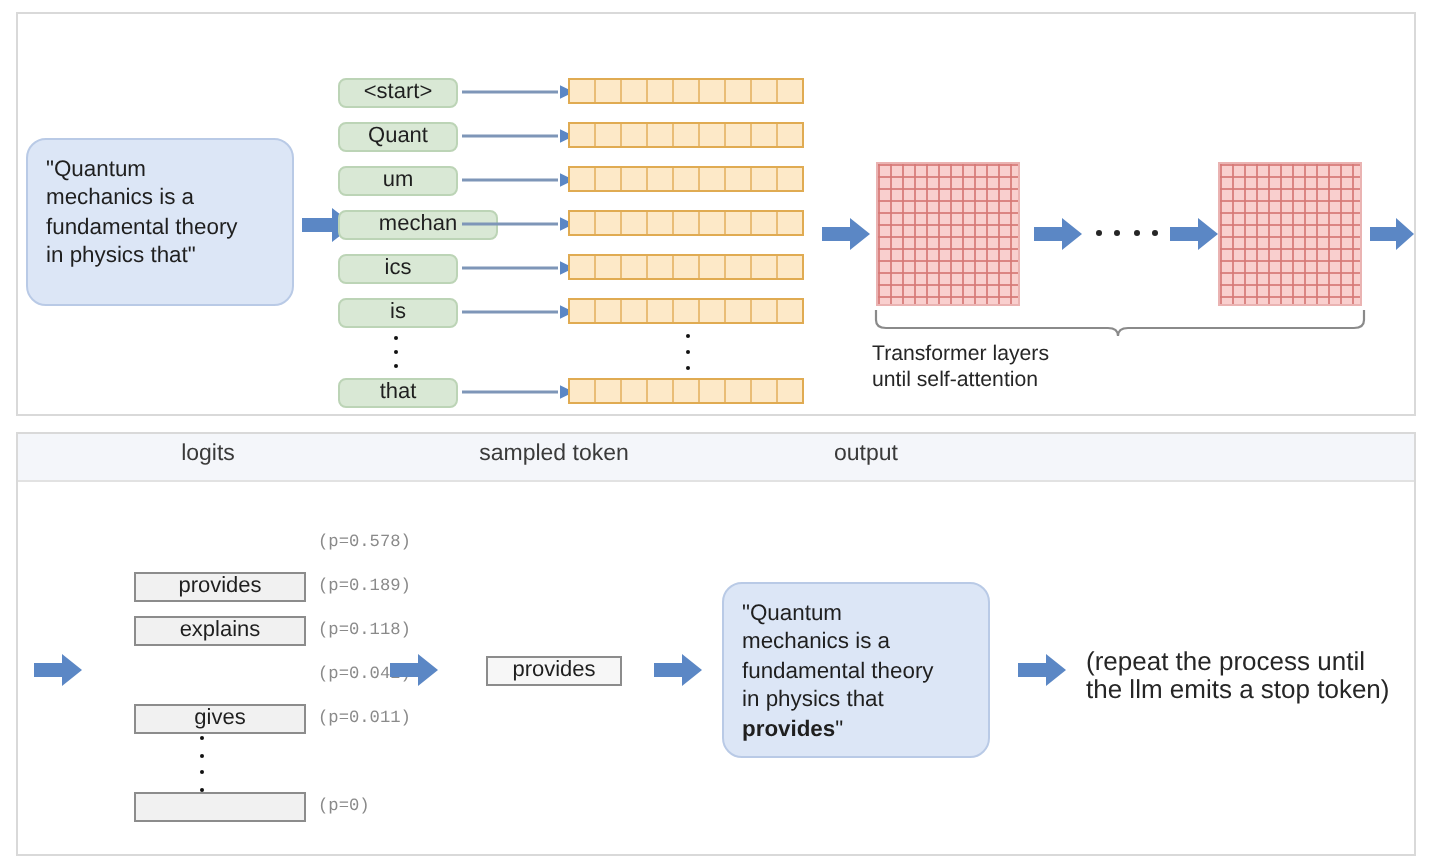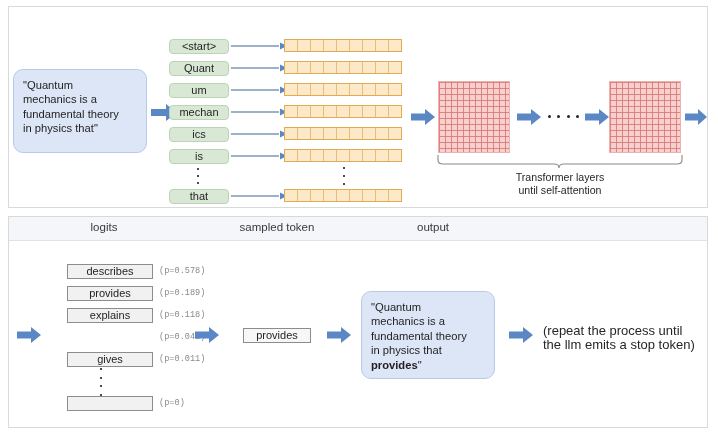--- a/index.html
+++ b/index.html
@@ -62,21 +62,21 @@
          border:1px solid #8c8c8c;box-sizing:border-box;font-size:11px;
          line-height:13px;text-align:center;color:#1f1f1f;white-space:nowrap;}
   .prob{position:absolute;left:150px;font-size:8.6px;color:#8a8a8a;
         line-height:15px;white-space:nowrap;font-family:Liberation Mono, monospace;}
 
   .sampled{position:absolute;background:#f7f7f7;border:1px solid #8c8c8c;
            box-sizing:border-box;font-size:11px;line-height:13px;
            text-align:center;color:#1f1f1f;white-space:nowrap;}
 
   .caption{position:absolute;font-size:10.6px;line-height:13.4px;
-           color:#262626;text-align:center;white-space:nowrap;}
+           color:#262626;text-align:left;white-space:nowrap;}
   .note{position:absolute;font-size:13px;line-height:13.6px;color:#262626;
         text-align:left;white-space:nowrap;}
 
   .brace{position:absolute;}
   .brace svg{display:block;}
 </style>
 </head>
 <body>
 
 <div class="panel" id="panel-top">
@@ -93,21 +93,21 @@
 
     <div class="arr" style="left:142px;top:73px">
       <svg width="26" height="17" viewBox="0 0 26 17">
           <path d="M0 5 H15 V0 L26 8.5 L15 17 V12 H0 Z" fill="#5b87c5"></path>
         </svg>
     </div>
 
     <div class="tok" style="left:160px;top:8px;width:60px">&lt;start&gt;</div>
     <div class="tok" style="left:160px;top:30px;width:60px">Quant</div>
     <div class="tok" style="left:160px;top:52px;width:60px">um</div>
-    <div class="tok" style="left:160px;top:74px;width:60px">mechan</div>
+    <div class="tok" style="left:160px;top:74px;width:80px">mechan</div>
     <div class="tok" style="left:160px;top:96px;width:60px">ics</div>
     <div class="tok" style="left:160px;top:118px;width:60px">is</div>
     <div class="tok" style="left:160px;top:158px;width:60px">that</div>
 
     <div class="vdots" style="left:188px;top:137px;height:16px">
       <span></span>
         <span></span>
         <span></span>
     </div>
 
@@ -296,21 +296,20 @@
   </div>
 
   <div class="body">
 
     <div class="arr" style="left:8px;top:86px">
       <svg width="24" height="16" viewBox="0 0 24 16">
           <path d="M0 4.5 H14 V0 L24 8 L14 16 V11.5 H0 Z" fill="#5b87c5"></path>
         </svg>
     </div>
 
-    <div class="logit" style="top:23px">describes</div>
     <div class="prob" style="top:23px">(p=0.578)</div>
 
     <div class="logit" style="top:45px">provides</div>
     <div class="prob" style="top:45px">(p=0.189)</div>
 
     <div class="logit" style="top:67px">explains</div>
     <div class="prob" style="top:67px">(p=0.118)</div>
 
     <div class="prob" style="top:89px">(p=0.042)</div>
 

